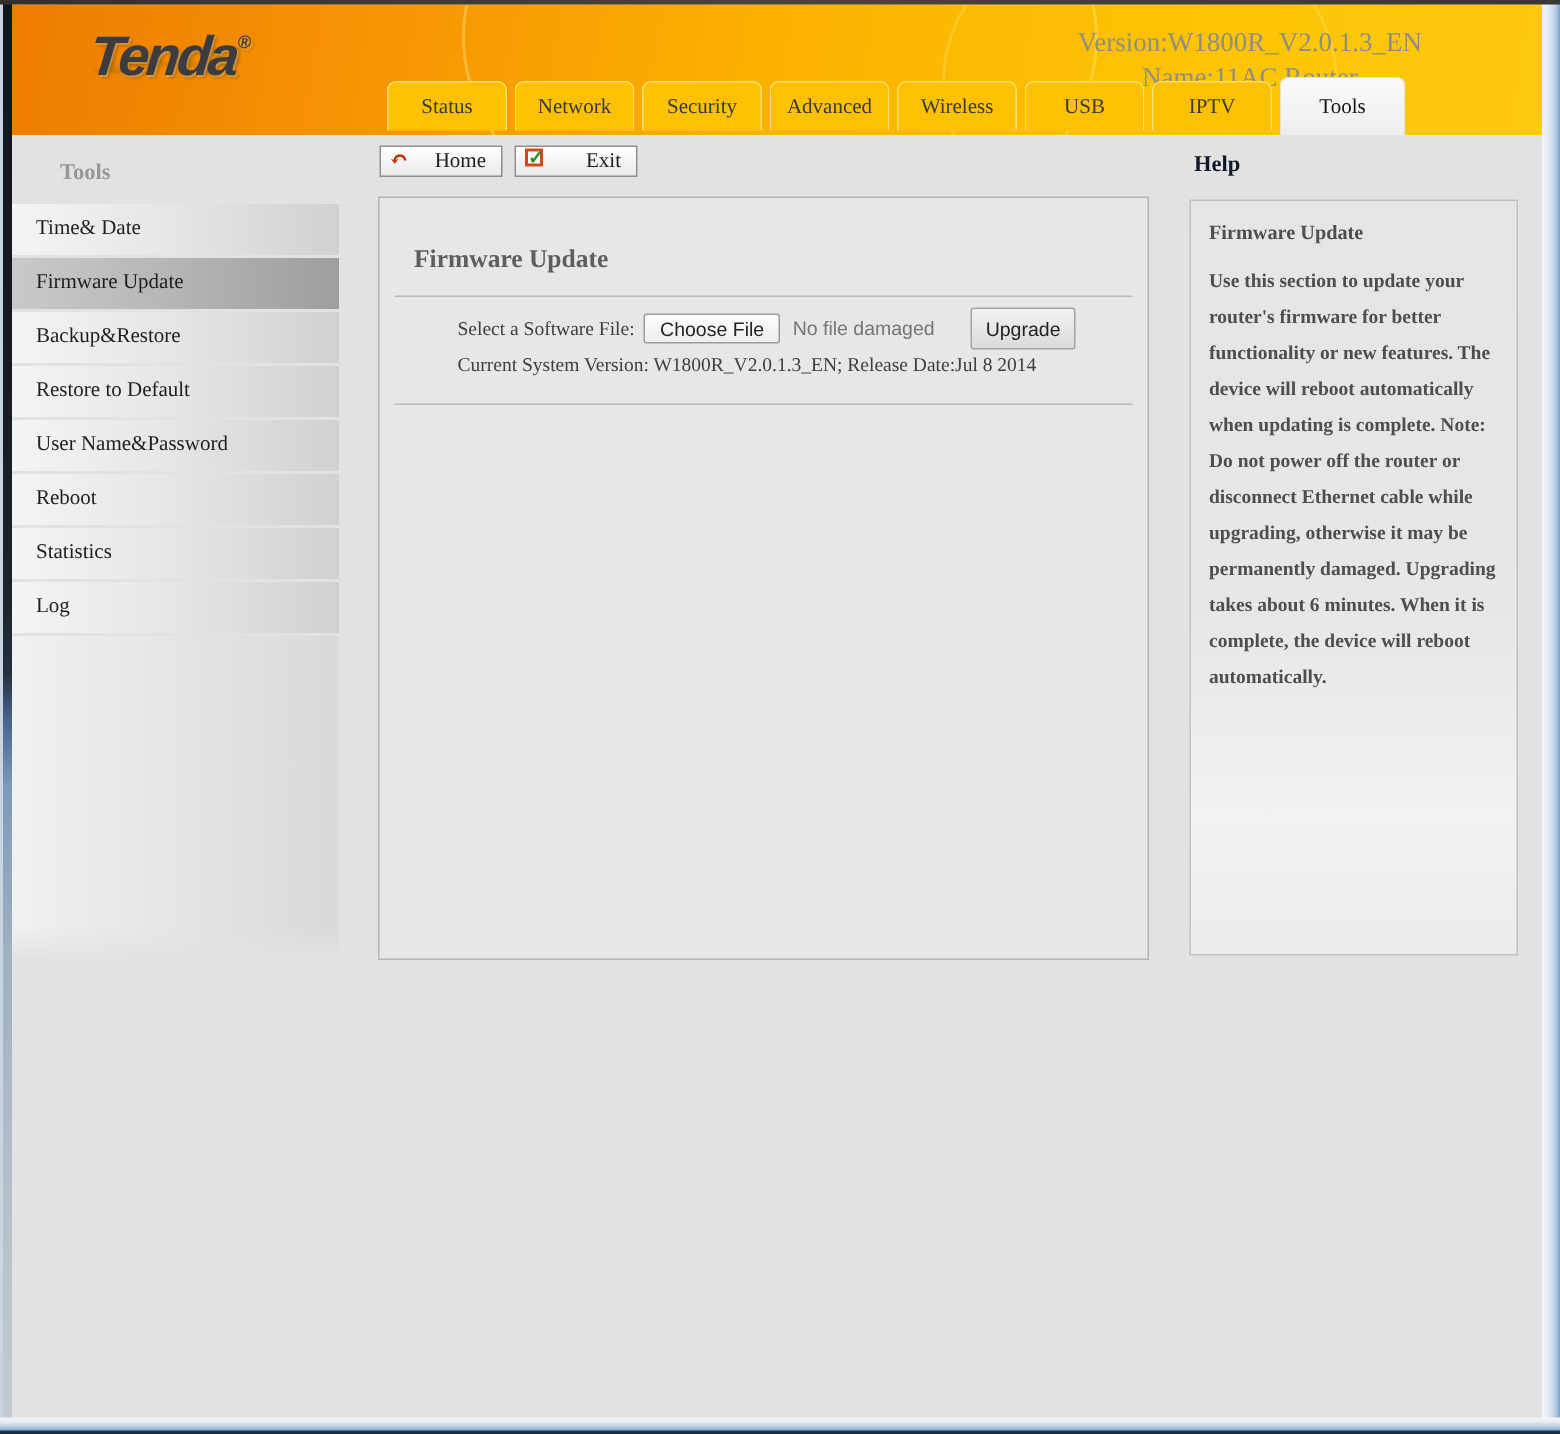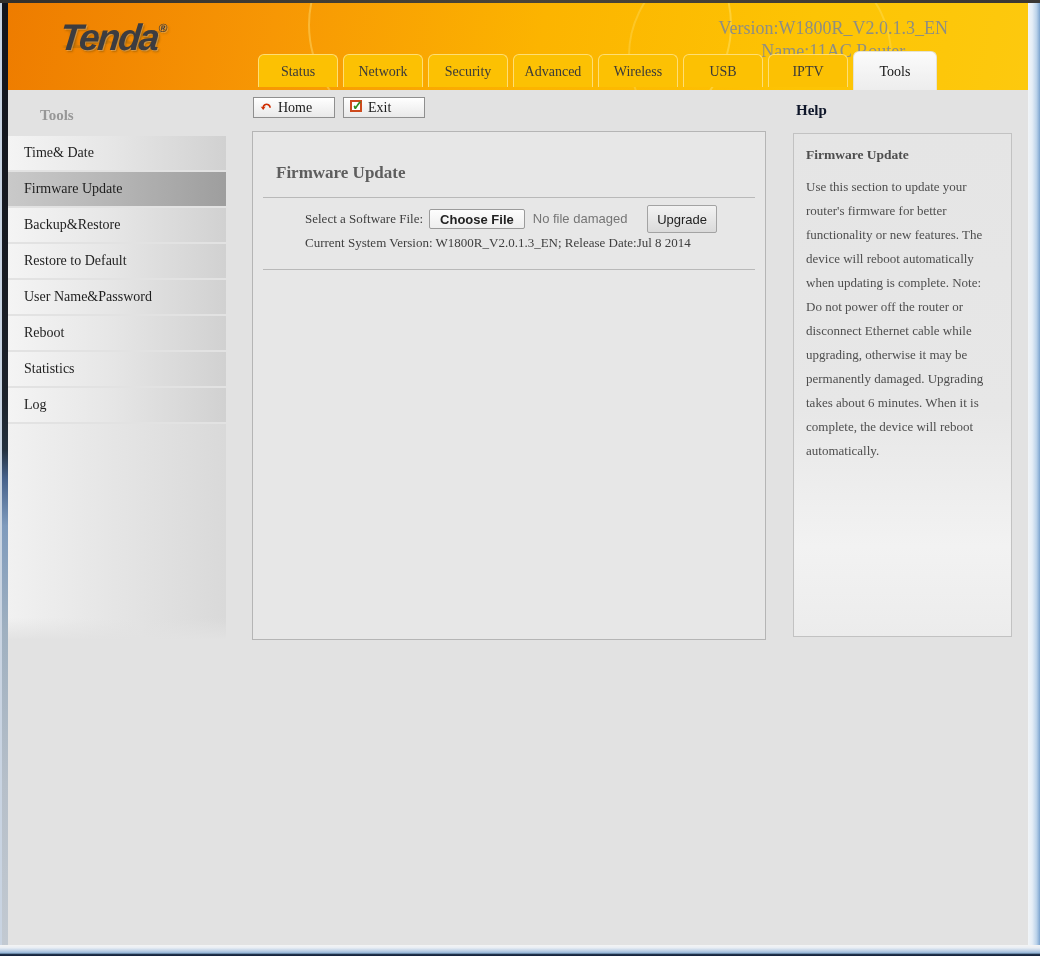--- a/index.html
+++ b/index.html
@@ -70,49 +70,49 @@
   .toolbar { position:absolute; left:245px; top:7px; display:flex; gap:8px; }
   .tool-btn { width:82px; height:21px; display:flex; align-items:center;
     background:linear-gradient(180deg,#ffffff,#e9e9e9);
     border:1px solid #8f8f8f; font-size:14px; color:#1c1c1c; cursor:pointer; }
   .tool-btn .ico { width:24px; text-align:center; }
   .home-ico { color:#cf2d00; font-size:15px; font-weight:bold; line-height:1; }
   .exit-ico { display:inline-block; width:12px; height:12px; border:2px solid #cd4a1d;
     background:#fff; position:relative; }
   .exit-ico::after { content:"✓"; position:absolute; left:0px; top:-4px;
     color:#2f9023; font-size:13px; font-weight:bold; }
-  .tool-btn .lbl { flex:1; text-align:left; padding-right:10px; }
+  .tool-btn .lbl { flex:1; text-align:right; padding-right:10px; }
 
   
   .main-panel { position:absolute; left:244px; top:41px; width:514px; height:509px;
     background:#e7e7e7; border:1px solid #b5b5b5; }
   .main-title { margin:31px 0 0 23px; font-size:17px; font-weight:bold; color:#5e5e5e; }
   .main-panel hr { border:none; border-top:1px solid #b9b9b9; margin:14px 10px 0 10px; }
   .panel-body { padding:9px 6px 0 52px; font-size:13px; color:#3e3e3e; line-height:24px; }
   .one-line { white-space:nowrap; }
   .file-row { display:flex; align-items:center; height:24px; white-space:nowrap; }
   .choose-btn { margin-left:6px; height:20px; padding:0 10px;
     font-family:"Liberation Sans","DejaVu Sans",sans-serif; font-size:13px; color:#222;
     background:linear-gradient(180deg,#fdfdfd,#eeeeee); border:1px solid #9b9b9b;
-    border-radius:2px; cursor:pointer;font-weight:bold; }
+    border-radius:2px; cursor:pointer; }
   .no-file { margin-left:8px; font-family:"Liberation Sans","DejaVu Sans",sans-serif;
     font-size:13px; color:#757575; }
   .upgrade-btn { margin-left:auto; margin-right:42px; height:28px; padding:0 9px;
     font-family:"Liberation Sans","DejaVu Sans",sans-serif; font-size:13px; color:#222;
     background:linear-gradient(180deg,#f3f3f3,#dadada); border:1px solid #a3a3a3;
     border-radius:2px; cursor:pointer; }
   .note-para { width:452px; }
 
   
   .help-title { position:absolute; left:788px; top:12px; font-size:15px; font-weight:bold; color:#0f172a; }
   .help-box { position:absolute; left:785px; top:43px; width:219px; height:504px;
     border:1px solid #c2c2c2; padding:13px 12px;
     background:linear-gradient(180deg,#e5e5e5 0%,#e7e7e7 55%,#f2f2f2 82%,#ececec 100%); }
   .help-section-title { font-size:13.5px; font-weight:bold; color:#4e4e4e; margin-bottom:12px; }
-  .help-text { font-size:13px; color:#4e4e4e; line-height:24px; }
+  .help-text { font-size:13px; color:#4e4e4e; line-height:24px;font-weight:bold; }
 </style>
 </head>
 <body>
 
 <div class="frame-top"></div>
 <div class="frame-left"></div>
 <div class="frame-right"></div>
 <div class="frame-bottom"></div>
 
 <div class="header">

